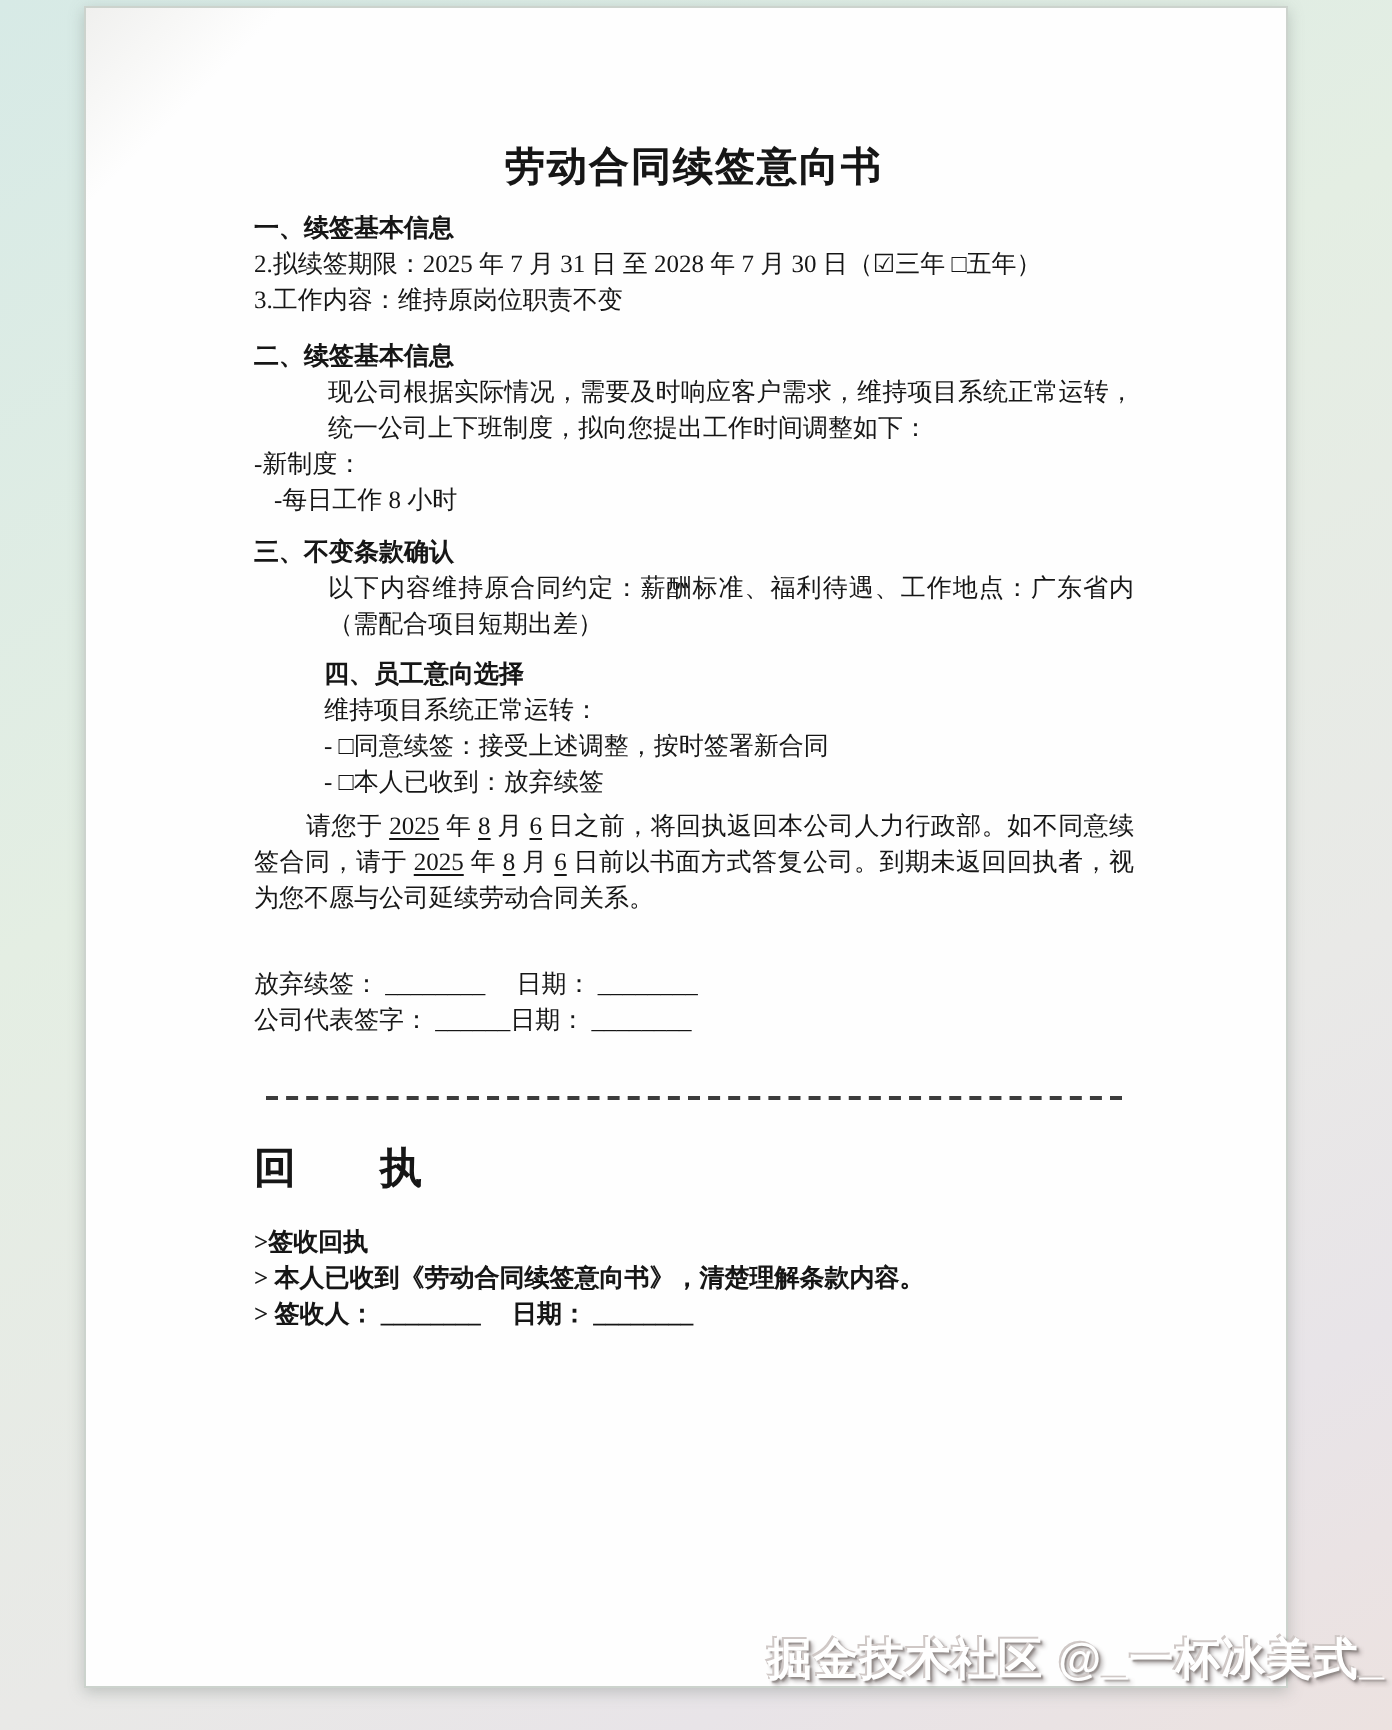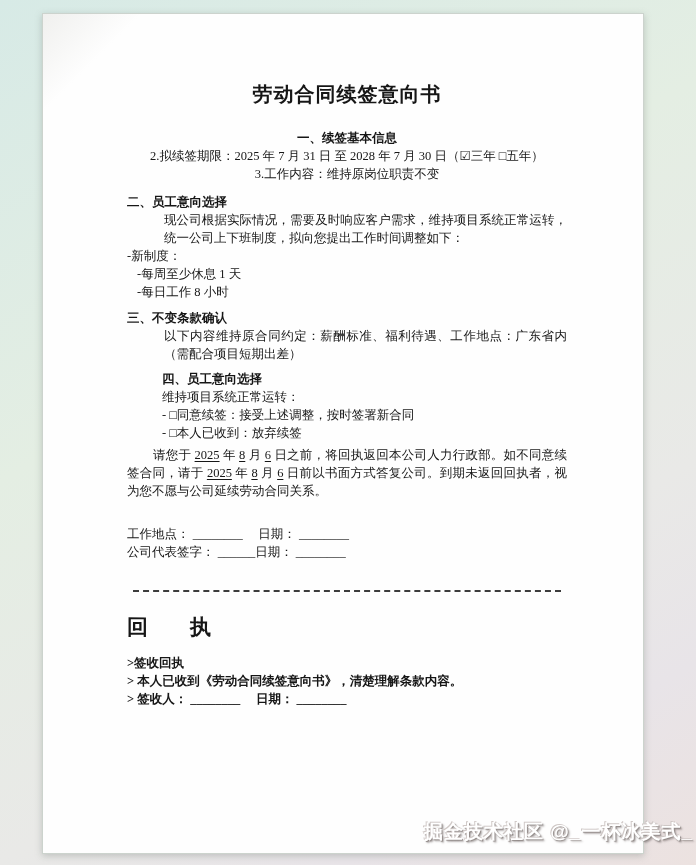--- a/index.html
+++ b/index.html
@@ -3,38 +3,38 @@
 <meta charset="utf-8">
 <style>
   html,body{margin:0;padding:0;}
   body{
     width:696px;height:865px;overflow:hidden;position:relative;
     background:linear-gradient(150deg,#d7eae6 0%,#e4eee3 38%,#e9e9e7 68%,#e8e4e8 84%,#ece2e0 100%);
     font-family:"Liberation Serif","DejaVu Serif",serif;
     color:#161616;
   }
   .page{
-    position:absolute;left:42px;top:13px;width:602px;height:841px;
+    position:absolute;left:42px;top:3px;width:602px;height:841px;
     background:linear-gradient(135deg,#f0f0ee 0px,#fefefe 70px,#fefefe 100%);
     border:1px solid #ccd3cd;
     box-shadow:0 2px 7px rgba(110,120,115,.35);
     box-sizing:border-box;
   }
   .content{
     position:absolute;left:84px;top:0;width:440px;
     font-size:12.5px;line-height:18px;font-weight:500;
   }
   .doc-title{
     margin:68px 0 0 0;text-align:center;
     font-family:"Liberation Sans","DejaVu Sans",sans-serif;
     font-size:20px;line-height:24px;font-weight:bold;letter-spacing:1px;
   }
   .sec{margin:0;}
   .sec .heading{font-weight:bold;}
-  .s1{margin-top:23px;text-align:center;}
+  .s1{margin-top:9px;}
   .s2{margin-top:10px;}
   .s3{margin-top:8px;}
   .s4{margin-top:7px;margin-left:35px;}
   .indent1{padding-left:10px;}
   .notice{margin-top:4px;text-indent:26px;text-align:justify;}
   .notice .u, .u{text-decoration:underline;text-underline-offset:2px;}
   .para{text-align:justify;margin-left:37px;}
   .signs{margin-top:25px;}
   .divider{
     margin:29px 6px 0 6px;height:0;
@@ -42,63 +42,62 @@
   }
   .receipt-title{
     margin:22px 0 0 0;
     font-family:"Liberation Sans","DejaVu Sans",sans-serif;
     font-size:21px;line-height:26px;font-weight:bold;
   }
   .receipt{margin-top:14px;font-weight:600;}
   .watermark{
     position:absolute;right:3px;bottom:20px;
     font-family:"Liberation Sans","DejaVu Sans",sans-serif;
-    font-size:19px;font-weight:bold;letter-spacing:1px;
+    font-size:22px;font-weight:bold;letter-spacing:1px;
     color:#ffffff;
     text-shadow:-1px -1px 0 #cfc8c6, 1px 1px 1px #8f8886, 2px 2px 2px rgba(90,80,80,.45);
   }
 </style>
 </head>
 <body>
 
 <div class="page">
   <div class="content">
 
     <h1 class="doc-title">劳动合同续签意向书</h1>
 
     <div class="sec s1">
       <div class="heading">一、续签基本信息</div>
       <div>2.拟续签期限：2025 年 7 月 31 日  至  2028 年 7 月 30 日（☑三年  □五年）</div>
       <div>3.工作内容：维持原岗位职责不变</div>
     </div>
 
     <div class="sec s2">
-      <div class="heading">二、员工意向选择</div>
+      <div class="heading">二、续签基本信息</div>
       <div class="para">现公司根据实际情况，需要及时响应客户需求，维持项目系统正常运转，统一公司上下班制度，拟向您提出工作时间调整如下：</div>
       <div>-新制度：</div>
-      <div class="indent1">-每周至少休息 1 天</div>
       <div class="indent1">-每日工作 8 小时</div>
     </div>
 
     <div class="sec s3">
       <div class="heading">三、不变条款确认</div>
       <div class="para">以下内容维持原合同约定：薪酬标准、福利待遇、工作地点：广东省内（需配合项目短期出差）</div>
     </div>
 
     <div class="sec s4">
       <div class="heading">四、员工意向选择</div>
       <div>维持项目系统正常运转：</div>
       <div>- □同意续签：接受上述调整，按时签署新合同</div>
       <div>- □本人已收到：放弃续签</div>
     </div>
 
     <div class="notice"><span>请您于 </span><span class="u">2025</span><span> 年 </span><span class="u">8</span><span> 月 </span><span class="u">6</span><span> 日之前，将回执返回本公司人力行政部。如不同意续签合同，请于 </span><span class="u">2025</span><span> 年 </span><span class="u">8</span><span> 月 </span><span class="u">6</span><span> 日前以书面方式答复公司。到期未返回回执者，视为您不愿与公司延续劳动合同关系。</span></div>
 
     <div class="signs">
-      <div>工作地点： ________　 日期： ________</div>
+      <div>放弃续签： ________　 日期： ________</div>
       <div>公司代表签字： ______日期： ________</div>
     </div>
 
     <div class="divider"></div>
 
     <h2 class="receipt-title">回　　执</h2>
 
     <div class="receipt">
       <div>&gt;签收回执</div>
       <div>&gt; 本人已收到《劳动合同续签意向书》，清楚理解条款内容。</div>

